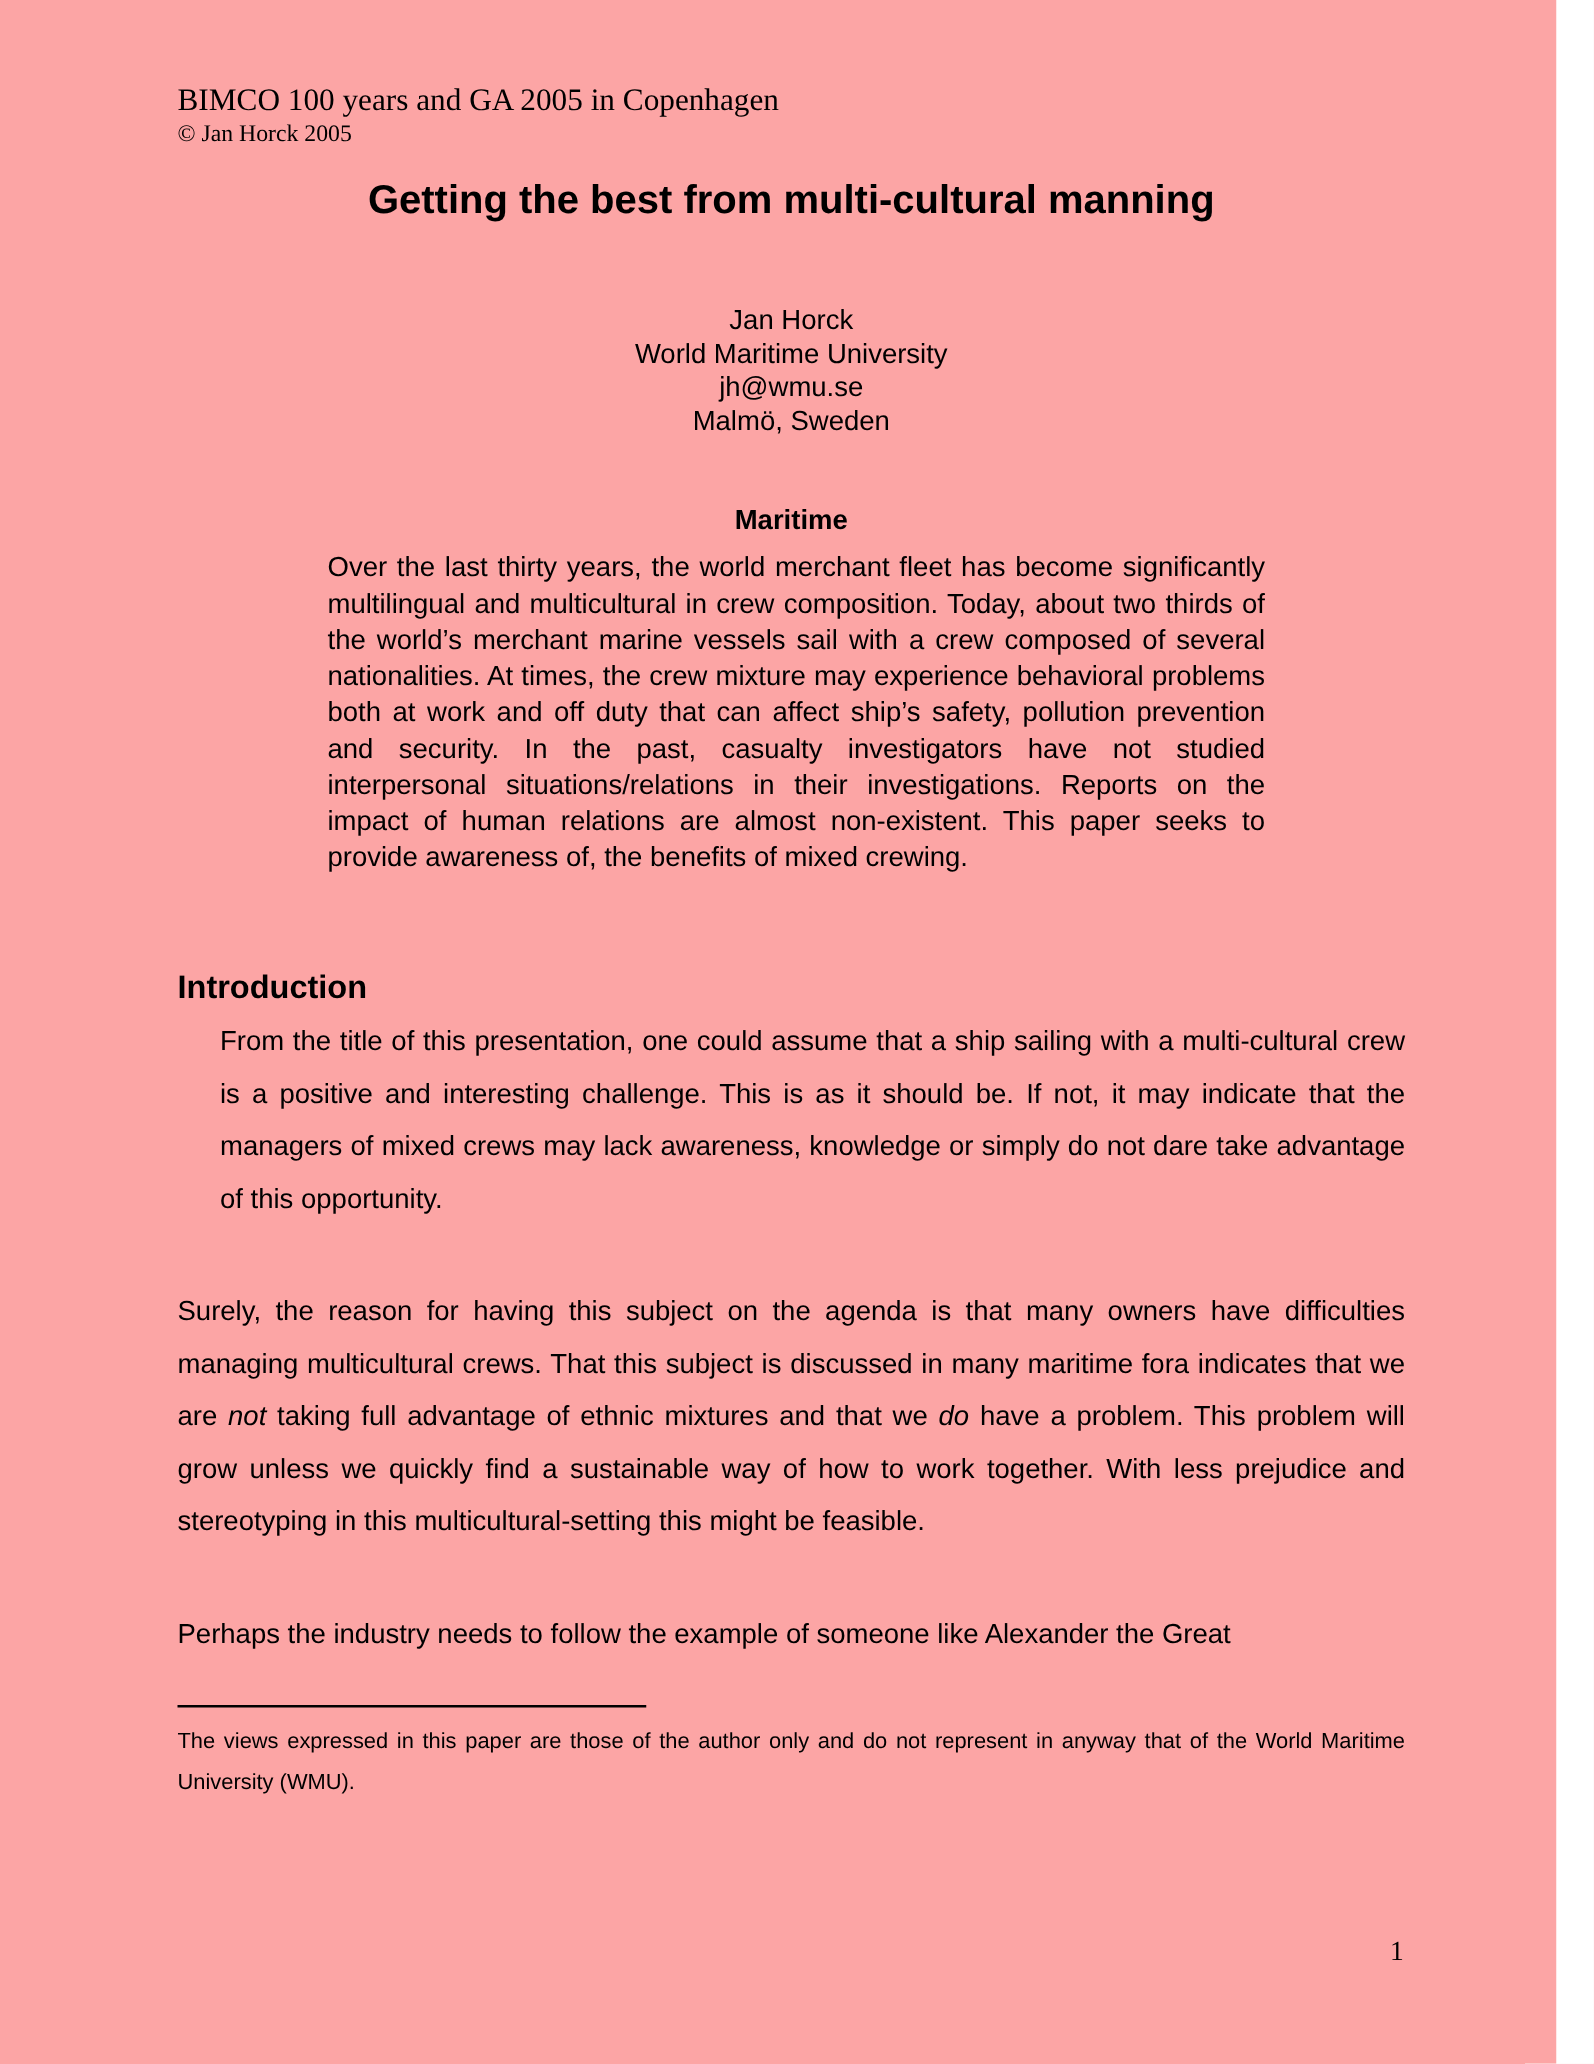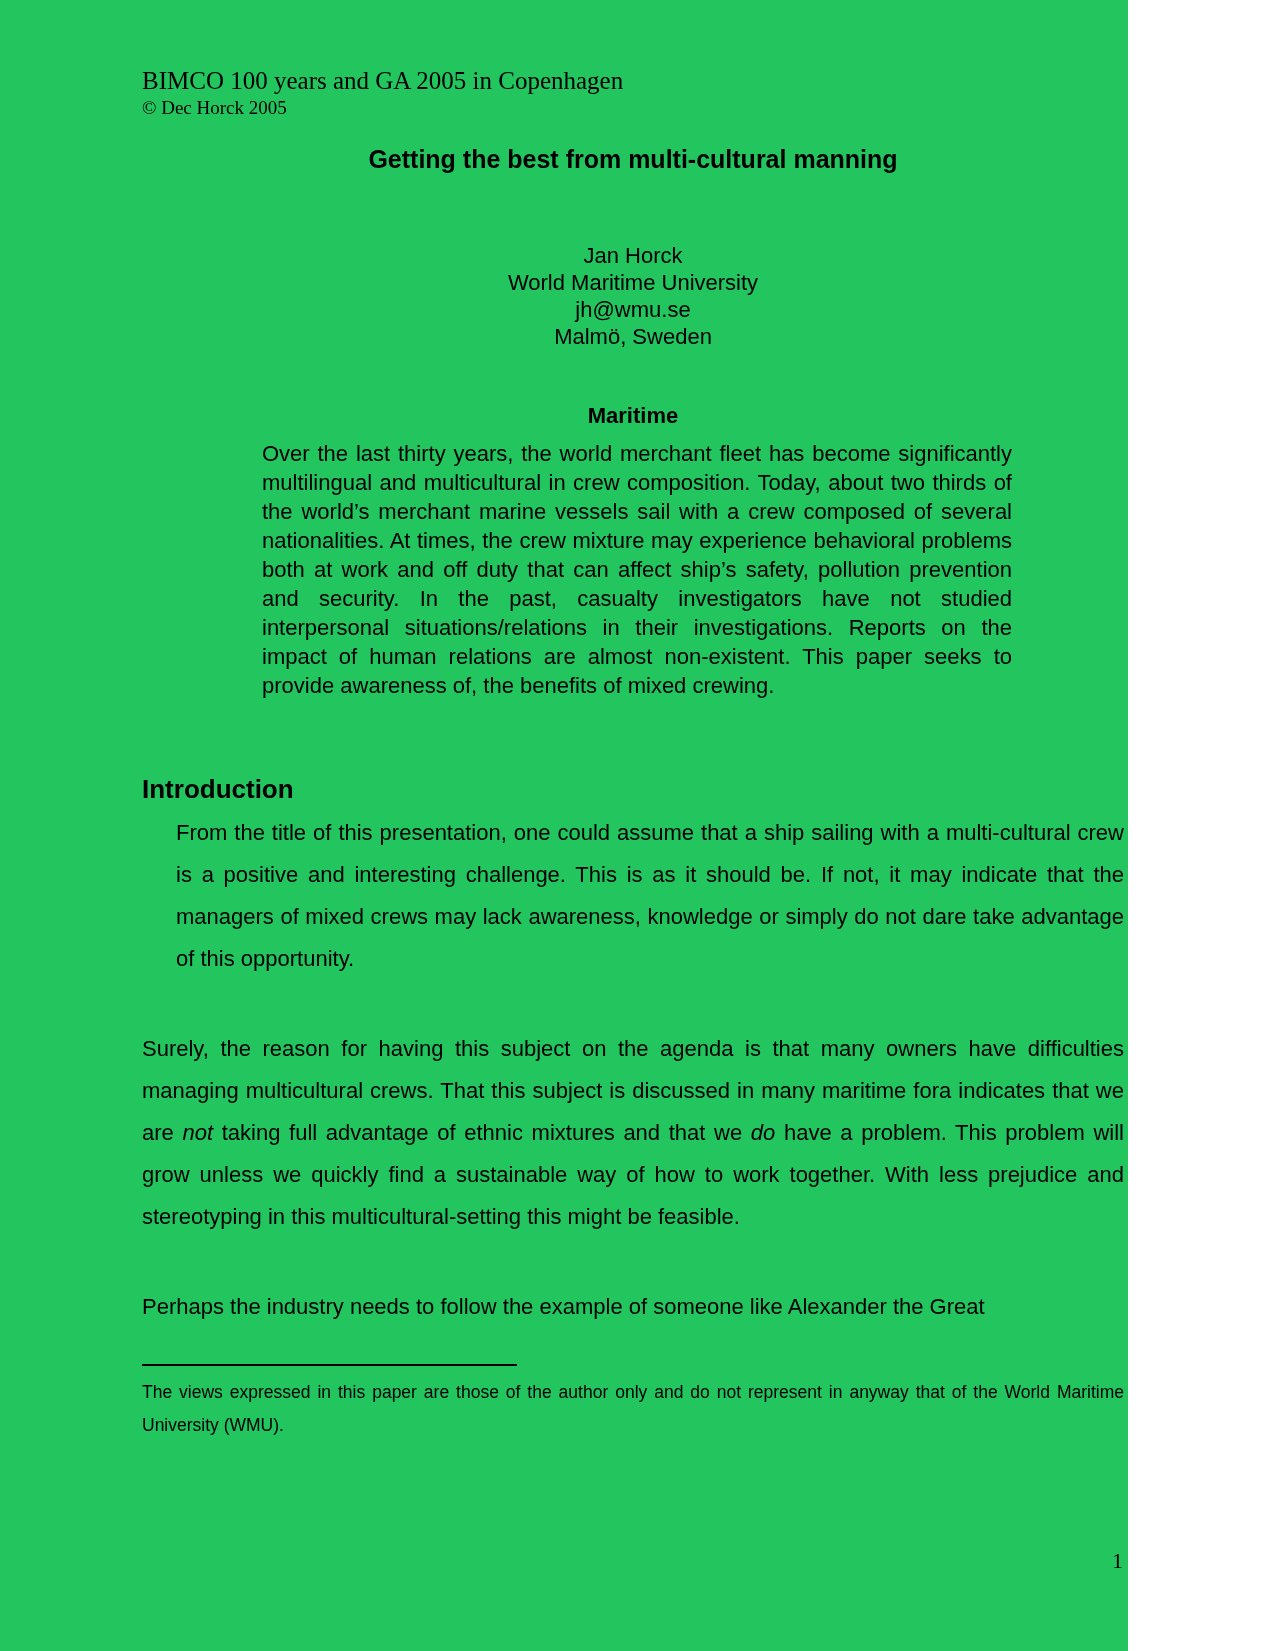--- a/index.html
+++ b/index.html
@@ -1,29 +1,29 @@
 <!DOCTYPE html>
 <html><head>
 <meta charset="utf-8">
 <style>
   html,body{margin:0;padding:0;background:#ffffff;}
   .page{
     position:relative;
-    width:1128px;
+    width:1245px;
     height:1651px;
-    background:#22c55e;
+    background:#fca5a5;
     color:#000000;
     font-family:"Liberation Sans",sans-serif;
     overflow:hidden;
   }
   .content{position:absolute;left:142px;top:0;width:982px;}
   h1,h2,p{margin:0;padding:0;}
   .hdr1{margin-top:66px;font-family:"Liberation Serif",serif;font-size:25px;line-height:30px;}
   .hdr2{font-family:"Liberation Serif",serif;font-size:19px;line-height:24px;}
-  .title{margin-top:22px;font-size:25px;line-height:34px;font-weight:700;text-align:center;}
+  .title{margin-top:22px;font-size:32px;line-height:34px;font-weight:700;text-align:center;}
   .authors{margin-top:66px;font-size:22px;line-height:27px;text-align:center;}
   .abs-heading{margin-top:52px;font-size:22px;line-height:27px;font-weight:700;text-align:center;}
   .abs-body{
     margin-top:10px;margin-left:120px;width:750px;
     font-size:22px;line-height:29px;text-align:justify;
   }
   .sec-heading{margin-top:76px;font-size:26px;line-height:27px;font-weight:700;}
   .para{font-size:22px;line-height:42px;text-align:justify;}
   .para .italic{font-style:italic;}
   .p1{margin-top:9px;margin-left:34px;}
@@ -37,21 +37,21 @@
   }
 </style>
 </head>
 <body>
 
 <div class="page">
   <div class="content">
 
     <div>
       <div class="hdr1">BIMCO 100 years and GA 2005 in Copenhagen</div>
-      <div class="hdr2">© Dec Horck 2005</div>
+      <div class="hdr2">© Jan Horck 2005</div>
     </div>
 
     <h1 class="title">Getting the best from multi-cultural manning</h1>
 
     <div class="authors">
       <div>Jan Horck</div>
       <div>World Maritime University</div>
       <div>jh@wmu.se</div>
       <div>Malmö, Sweden</div>
     </div>

